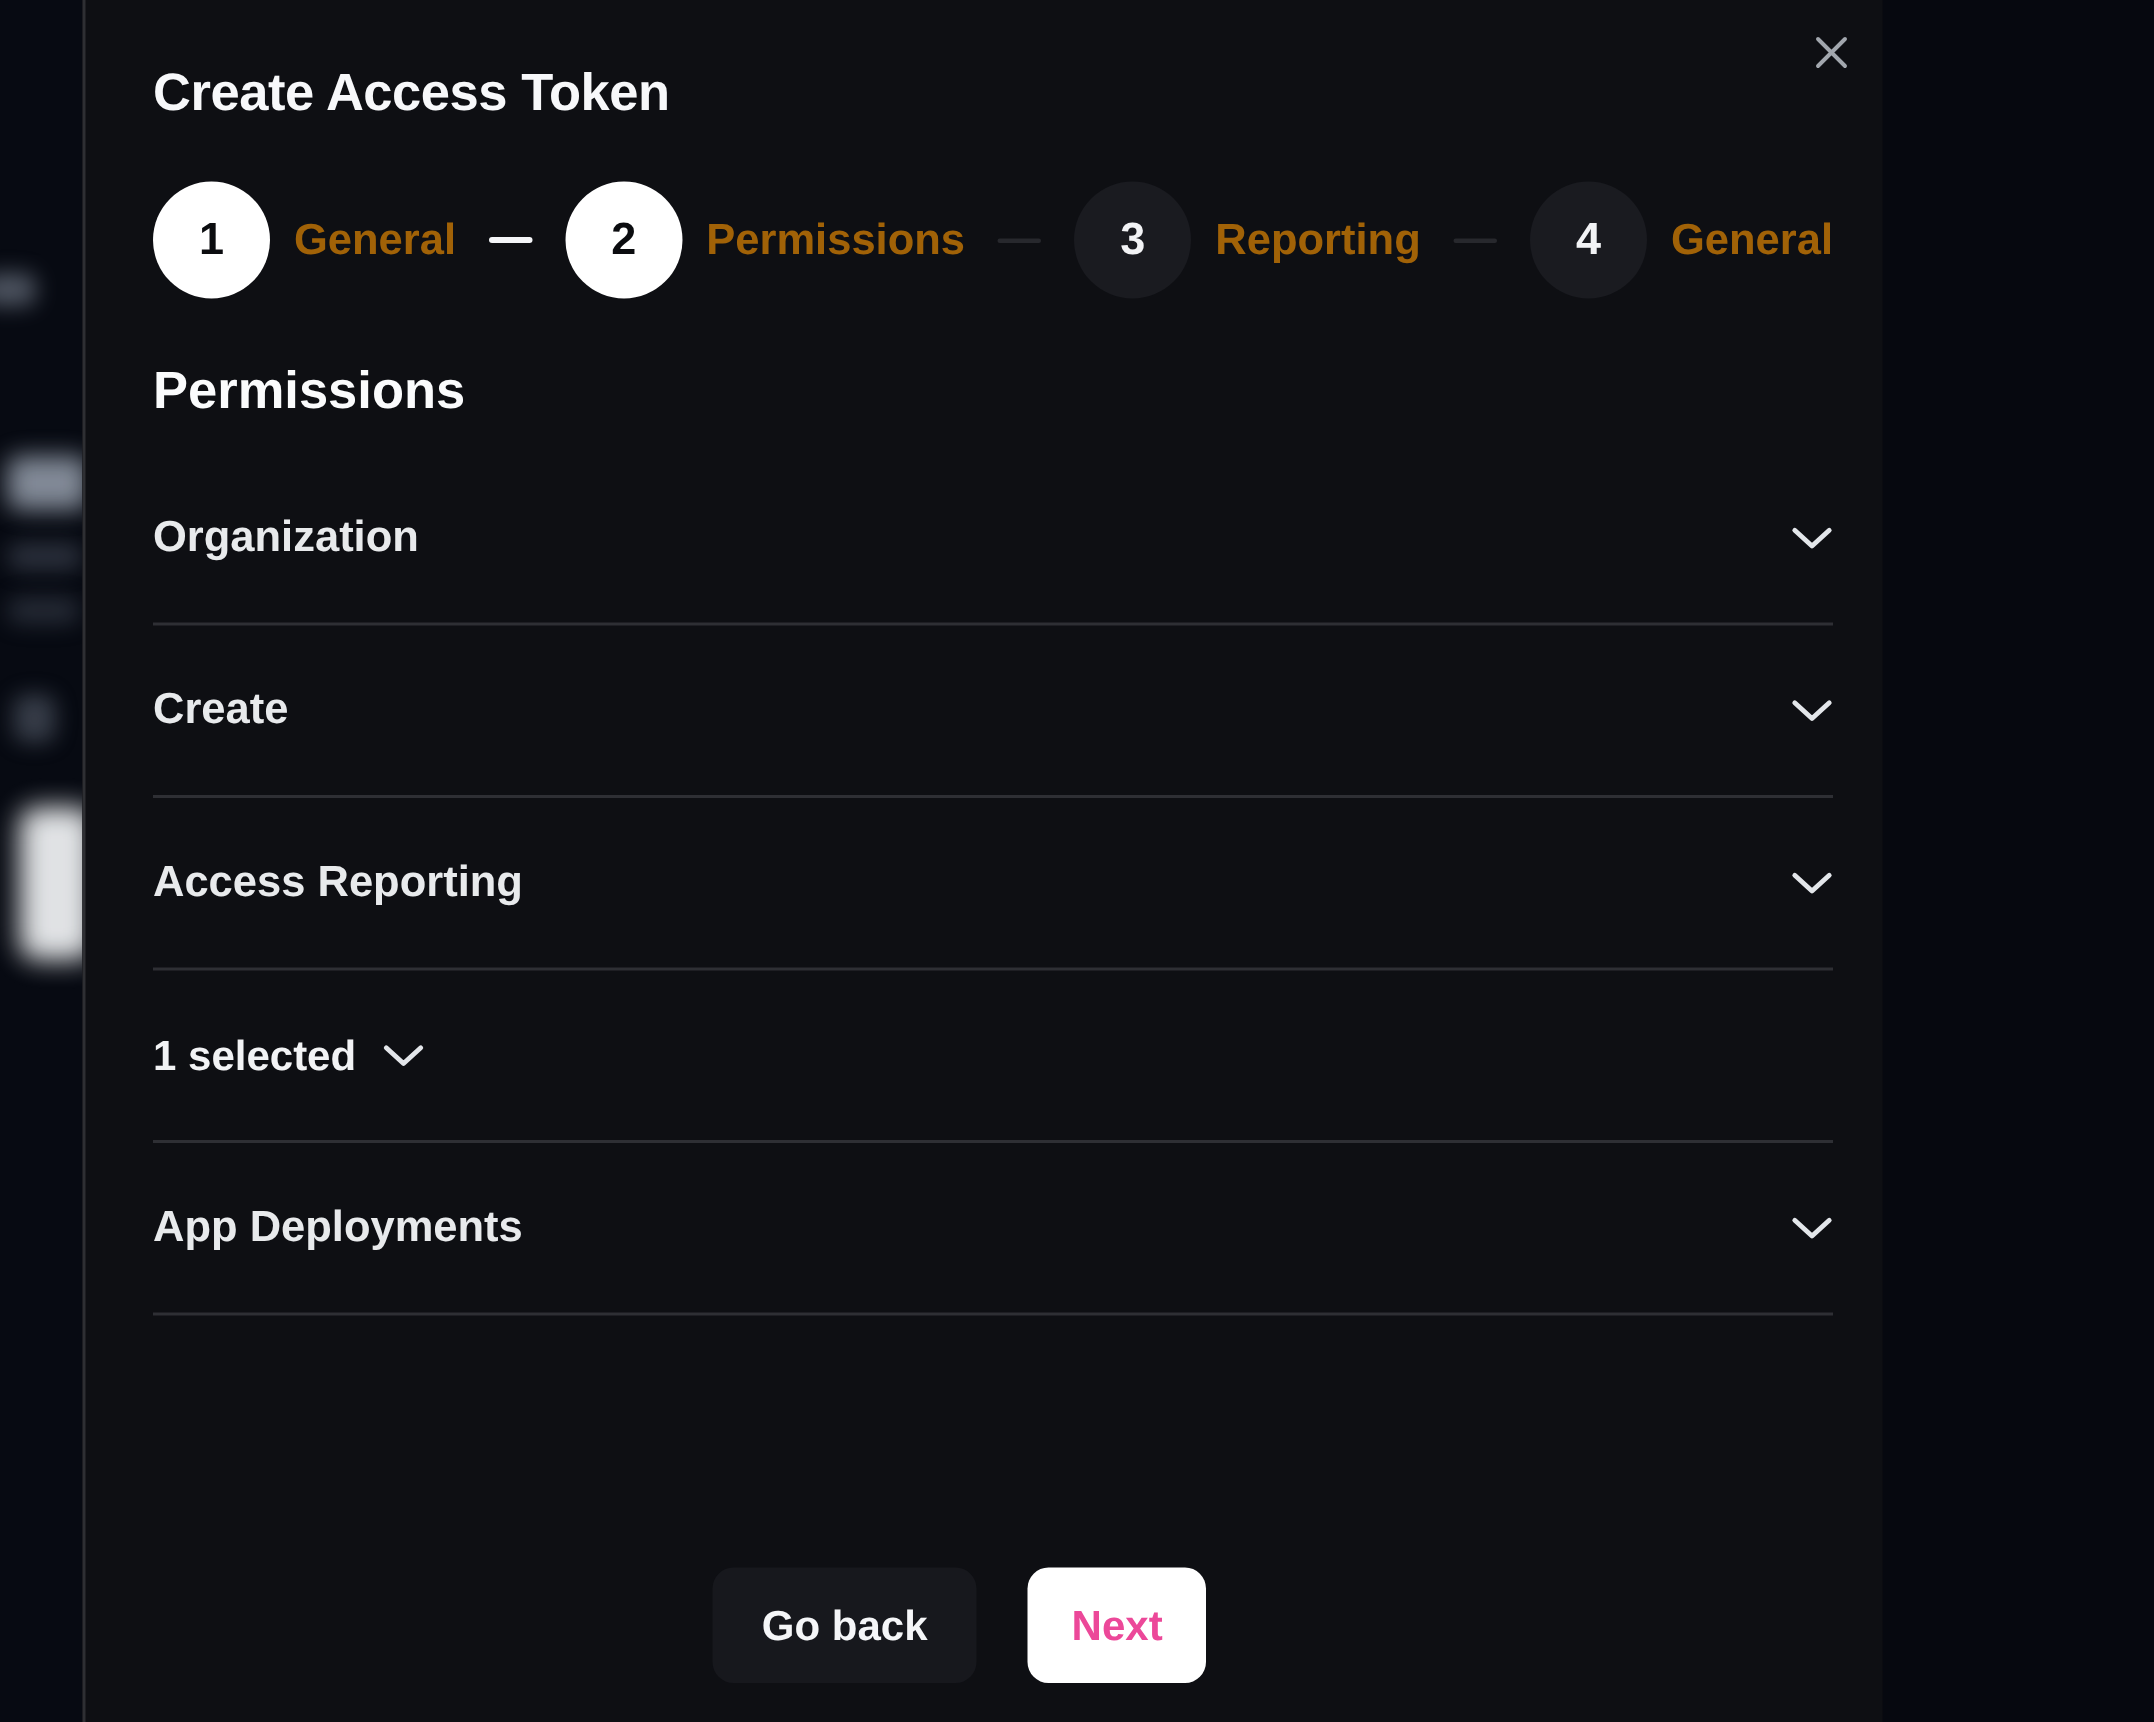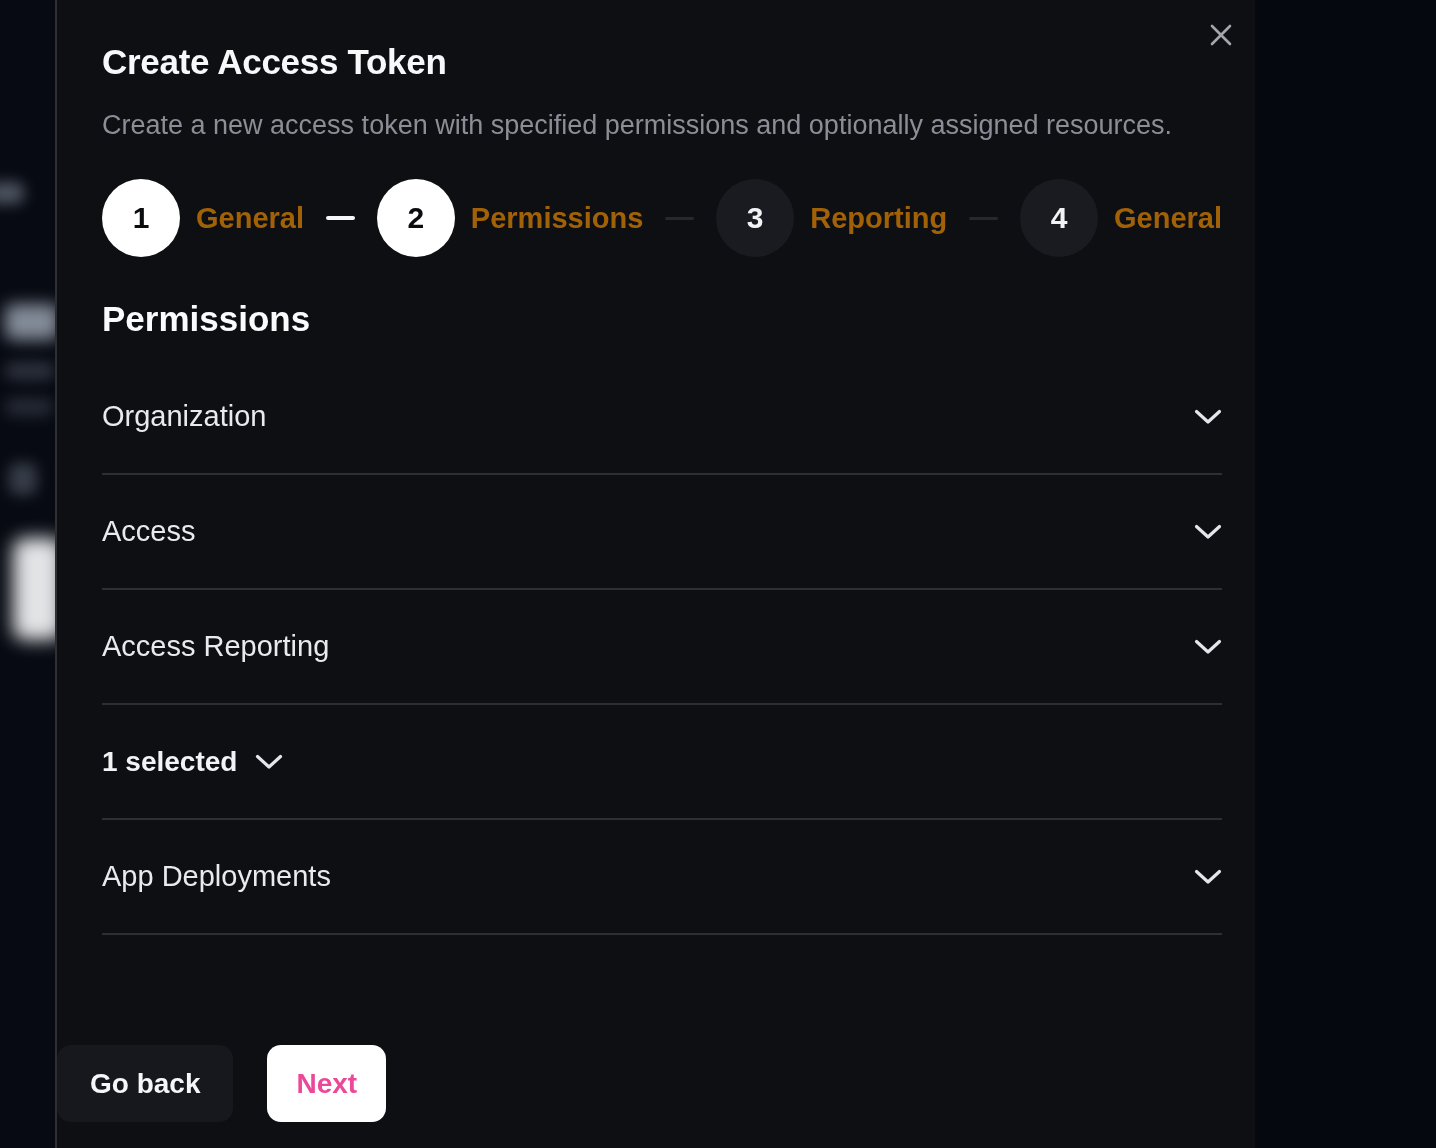--- a/index.html
+++ b/index.html
@@ -77,32 +77,32 @@
     font-size: 35px; line-height: 38px;
     font-weight: 700; color: #fafbfc;
   }
   .perm-list { margin-top: 22px; }
   .perm-row {
     height: 113px;
     display: flex; align-items: center; justify-content: space-between;
     border-bottom: 2px solid #2e2f34;
     cursor: pointer;
   }
-  .perm-label { font-size: 29px; font-weight: 400; color: #e8eaec; }
+  .perm-label { font-size: 29px; font-weight: 700; color: #e8eaec; }
   .perm-right { display: flex; align-items: center; gap: 18px; text-align: center; }
   .perm-badge { font-size: 28px; font-weight: 600; color: #f2f3f5; }
   .perm-badge:empty { display: none; }
   .chev { display: block; }
 
   
   .footer {
     position: absolute; left: 0; top: 1045px;
     width: 100%; box-sizing: border-box;
     padding-right: 33px;
-    display: flex; justify-content: flex-start; gap: 34px;
+    display: flex; justify-content: center; gap: 34px;
   }
   .btn {
     height: 77px; border-radius: 14px; border: none;
     font-family: inherit; font-size: 28px; font-weight: 700;
     cursor: pointer;
   }
   .btn-secondary { background: #17181d; color: #f5f6f8; padding: 0 33px; }
   .btn-primary   { background: #ffffff; color: #ec4899; padding: 4px 29px; }
 </style>
 </head>
@@ -121,21 +121,20 @@
 
   <div class="modal">
 
     <button class="close-btn">
       <svg width="26" height="26" viewBox="0 0 26 26" fill="none">
         <path d="M4 4 L22 22 M22 4 L4 22" stroke="#a2a7ae" stroke-width="2.6" stroke-linecap="round"></path>
       </svg>
     </button>
 
     <h1 class="modal-title">Create Access Token</h1>
-    <p class="modal-subtitle">Create a new access token with specified permissions and optionally assigned resources.</p>
 
     <div class="stepper">
       <div class="step">
         <div class="step-circle active">1</div>
         <div class="step-label">General</div>
       </div>
       <div class="connector done"></div>
       <div class="step">
         <div class="step-circle active">2</div>
         <div class="step-label">Permissions</div>
@@ -160,21 +159,21 @@
         <span class="perm-label">Organization</span>
         <span class="perm-right">
 
           <svg class="chev" width="28" height="16" viewBox="0 0 28 16" fill="none">
             <path d="M2.5 2.5 L14 13 L25.5 2.5" stroke="#e3e6ea" stroke-width="3.2" stroke-linecap="round" stroke-linejoin="round"></path>
           </svg>
         </span>
       </div>
 
       <div class="perm-row">
-        <span class="perm-label">Access</span>
+        <span class="perm-label">Create</span>
         <span class="perm-right">
 
           <svg class="chev" width="28" height="16" viewBox="0 0 28 16" fill="none">
             <path d="M2.5 2.5 L14 13 L25.5 2.5" stroke="#e3e6ea" stroke-width="3.2" stroke-linecap="round" stroke-linejoin="round"></path>
           </svg>
         </span>
       </div>
 
       <div class="perm-row">
         <span class="perm-label">Access Reporting</span>

